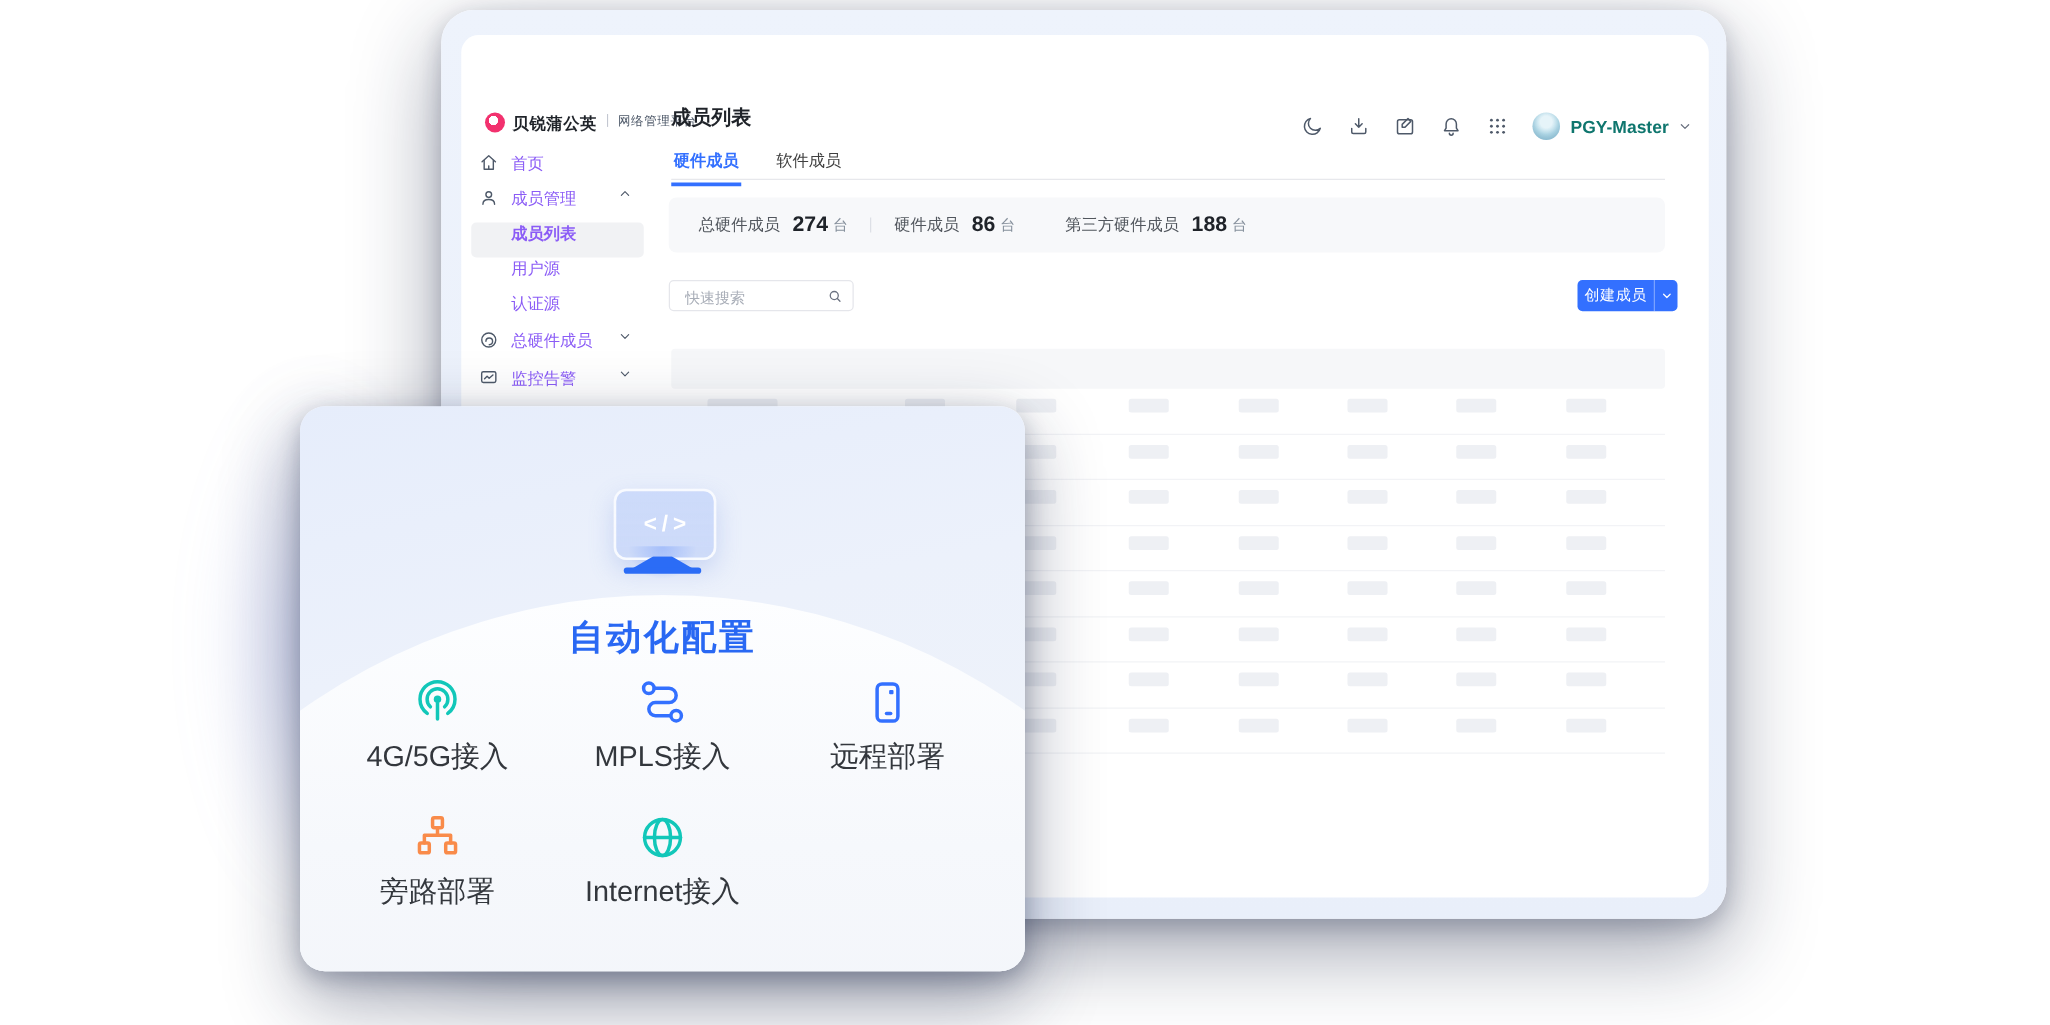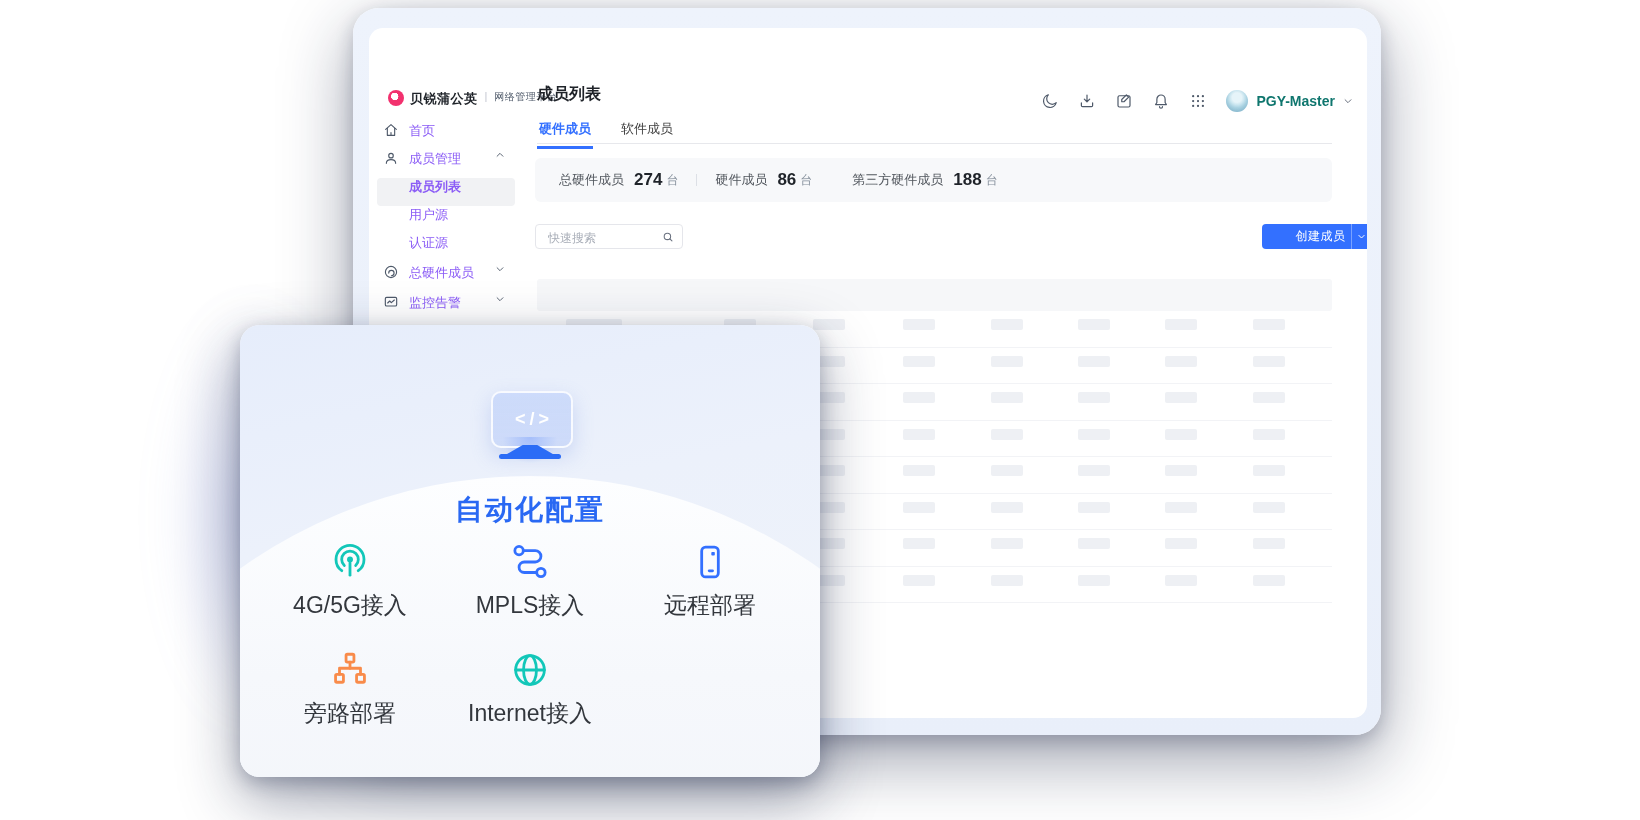--- a/index.html
+++ b/index.html
@@ -48,21 +48,21 @@
   .stat-value{font-size:17px;font-weight:700;color:#1f2329;margin:0 4px 0 10px;}
   .stat-unit{font-size:12px;color:#86909c;}
   .stat-divider{width:1px;height:12px;background:#dde0e6;margin:0 18px;}
   .stat-gap{width:40px;}
 
   
   .search-box{position:absolute;left:166px;top:196px;width:148px;height:25px;border:1px solid #e5e6eb;border-radius:4px;background:#fff;box-sizing:border-box;}
   .search-box input{border:0;outline:0;background:transparent;width:112px;height:21px;margin:1px 0 0 10px;font-size:12px;color:#1f2329;font-family:inherit;}
   .search-box input::placeholder{color:#a9aeb8;}
   .search-icon{position:absolute;right:7px;top:5px;width:14px;height:14px;color:#6b7280;cursor:pointer;display:flex;}
-  .create-btn{position:absolute;left:893px;top:196px;width:80px;height:25px;background:#3370ff;border-radius:4px;display:flex;align-items:center;color:#fff;cursor:pointer;padding-left:28px;}
+  .create-btn{position:absolute;left:893px;top:196px;width:80px;height:25px;background:#3370ff;border-radius:4px;display:flex;align-items:center;color:#fff;cursor:pointer;}
   .create-label{flex:1;text-align:center;font-size:12px;letter-spacing:.5px;}
   .btn-divider{width:1px;height:25px;background:rgba(255,255,255,.35);}
   .btn-caret{width:18px;display:flex;justify-content:center;color:#fff;}
 
   
   .table-head{position:absolute;left:168px;top:251px;width:795px;height:32px;background:#f6f7f9;border-radius:3px;}
   .table-rows{position:absolute;left:168px;top:283px;width:795px;}
   .sk-row{position:relative;height:35.5px;border-bottom:1px solid #f2f3f6;}
   .sk-bar{position:absolute;top:8px;height:11px;border-radius:2px;background:#eef0f4;}
 

